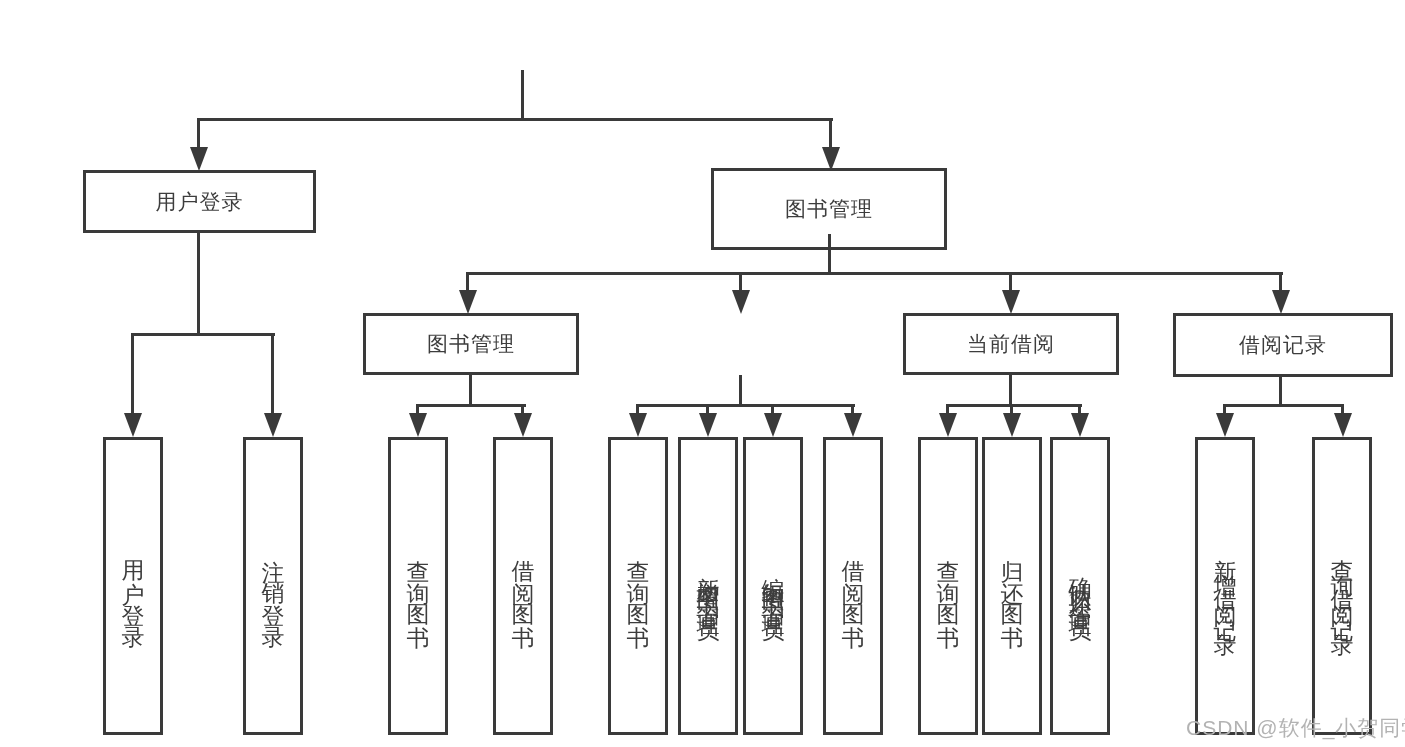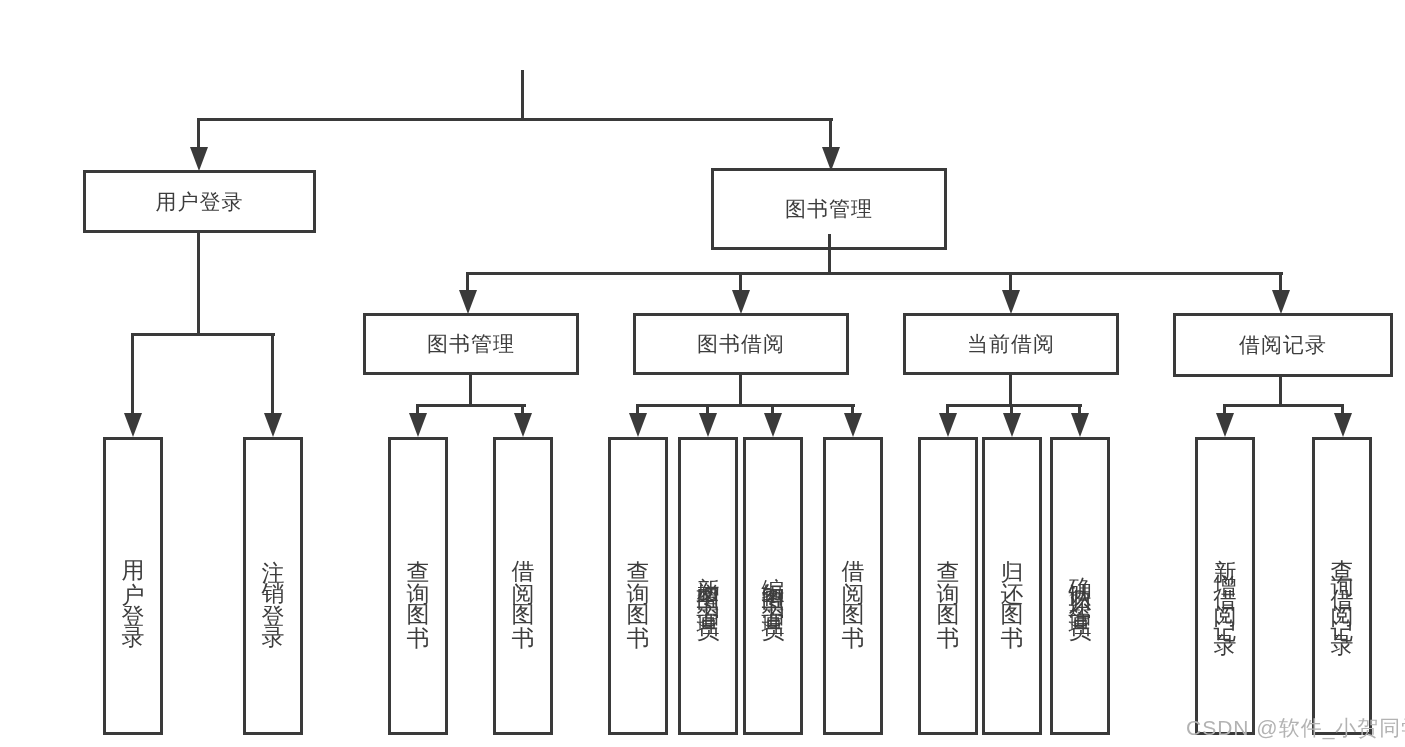--- a/index.html
+++ b/index.html
@@ -111,23 +111,20 @@
   <div class="vline" style="left:739px; top:272px; height:21px"></div>
   <div class="arrowhead" style="left:732px; top:290px"></div>
   <div class="vline" style="left:1009px; top:272px; height:21px"></div>
   <div class="arrowhead" style="left:1002px; top:290px"></div>
   <div class="vline" style="left:1279px; top:272px; height:21px"></div>
   <div class="arrowhead" style="left:1272px; top:290px"></div>
 
   <div class="box" style="left:363px; top:313px; width:216px; height:62px">
     <span>图书管理</span>
   </div>
-  <div class="box" style="left:633px; top:313px; width:216px; height:62px">
-    <span>图书借阅</span>
-  </div>
   <div class="box" style="left:903px; top:313px; width:216px; height:62px">
     <span>当前借阅</span>
   </div>
   <div class="box" style="left:1173px; top:313px; width:220px; height:64px">
     <span>借阅记录</span>
   </div>
 
   <div class="vline" style="left:469px; top:375px; height:31px"></div>
   <div class="hline" style="left:416px; top:404px; width:110px"></div>
   <div class="vline" style="left:416px; top:404px; height:13px"></div>

